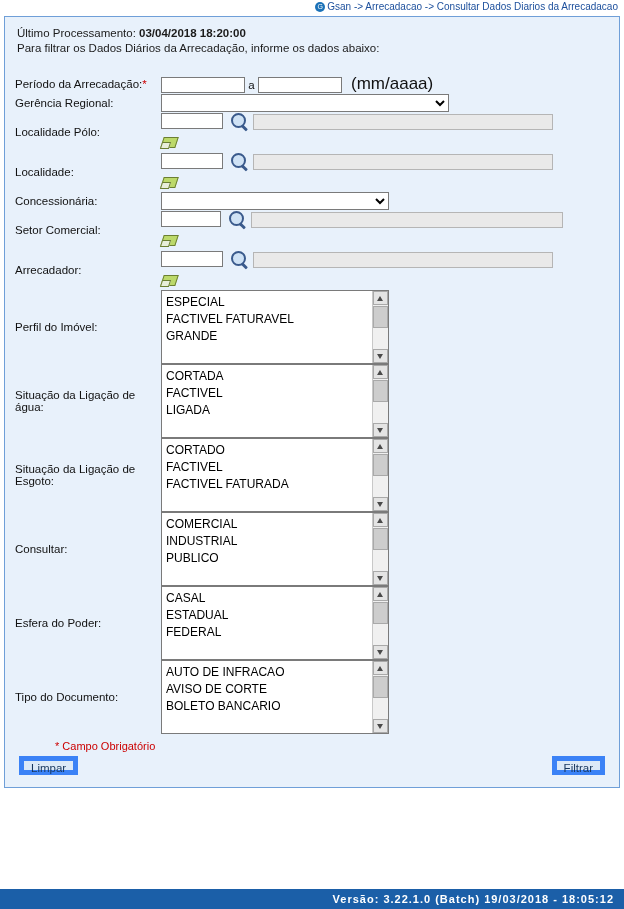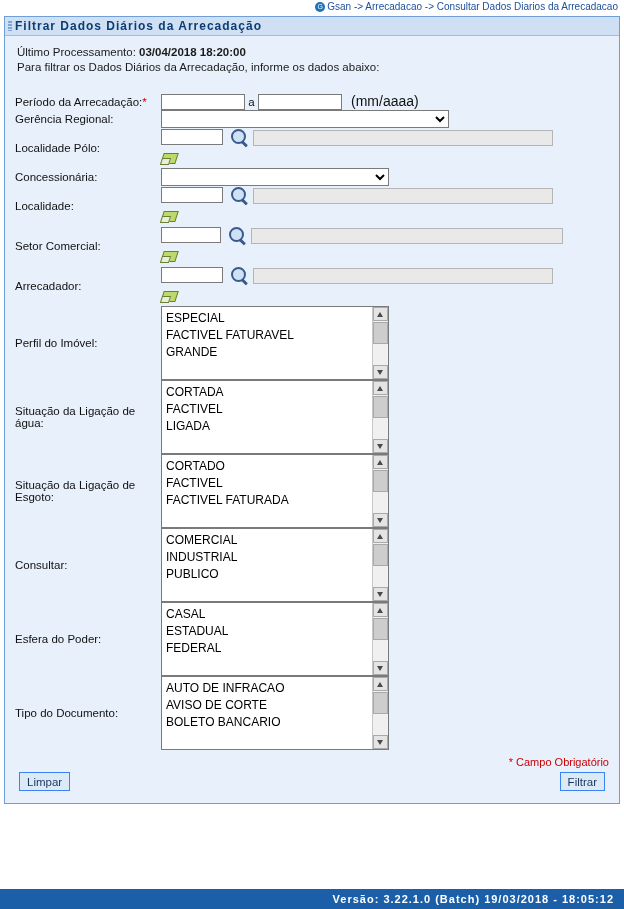--- a/index.html
+++ b/index.html
@@ -246,39 +246,39 @@
     width: 15px;
     height: 22px;
     background: #cdcdcd;
     border: 1px solid #a9a9a9;
     box-sizing: border-box;
   }
 
   .row-space td { padding-top: 6px; margin-top: 48px; }
 
   .footnote {
-    text-align: right;
+    text-align: left;
     font-size: 11px;
     color: #cc0000;
     margin: 6px 0 2px 0;
     padding-left: 40px;
   }
 
   .btnrow {
     display: flex;
     justify-content: space-between;
     align-items: center;
     padding: 2px 4px 6px 4px;
   }
   button.btn {
     font-family: "Liberation Sans", sans-serif;
     font-size: 11.5px;
     color: #17365d;
     background: #dce9f7;
-    border: 1px solid #3b82f6;
+    border: 5px solid #3b82f6;
     padding: 1px 7px;
     height: 19px;
     cursor: pointer;
   }
 
   
   .verbar {
     position: absolute;
     left: 0;
     bottom: 0;
@@ -298,45 +298,41 @@
 </head>
 <body>
 
 <div id="page">
 
   <div class="breadcrumb">
     <span class="bc-icon">G</span><span>Gsan -&gt; Arrecadacao -&gt; Consultar Dados Diarios da Arrecadacao</span>
   </div>
 
   <div class="panel">
-    <div class="panel-title">
-      <span class="grip"></span>
-      <span>Filtrar Dados Diários da Arrecadação</span>
-    </div>
 
     <div class="panel-body">
 
       <div class="lastproc">
         <span>Último Processamento:</span>
         <b>03/04/2018 18:20:00</b>
       </div>
       <div class="instruction">Para filtrar os Dados Diários da Arrecadação, informe os dados abaixo:</div>
 
       <table class="form">
 
         <tbody>
             <tr>
           <td class="label">
             <span>Período da Arrecadação:</span><span class="req">*</span>
           </td>
           <td class="field">
             <input class="txt w-period" type="text" value="" style="">
             <span style="font-size:11.5px;">a</span>
             <input class="txt w-period" type="text" value="" style="">
-            <span style="font-size:14px;margin-left:6px;">(mm/aaaa)</span>
+            <span style="font-size:17px;margin-left:6px;">(mm/aaaa)</span>
           </td>
         </tr>
 
         <tr class="row-space">
           <td class="label">
             <span>Gerência Regional:</span>
           </td>
           <td class="field">
             <select class="sel sel-wide">
               <option></option>
@@ -353,40 +349,40 @@
             <span class="mag"><span class="lens"></span><span class="handle"></span></span>
             <span class="readonly ro-wide"></span>
             <div>
               <span class="eraser"><span class="body"></span><span class="tip"></span></span>
             </div>
           </td>
         </tr>
 
         <tr>
           <td class="label">
-            <span>Concessionária:</span>
-          </td>
-          <td class="field">
-            <select class="sel sel-mid">
-              <option></option>
-            </select>
-          </td>
-        </tr>
-
-        <tr>
-          <td class="label">
             <span>Localidade:</span>
           </td>
           <td class="field">
             <input class="txt w-code" type="text" value="" style="">
             <span class="mag"><span class="lens"></span><span class="handle"></span></span>
             <span class="readonly ro-wide"></span>
             <div>
               <span class="eraser"><span class="body"></span><span class="tip"></span></span>
             </div>
+          </td>
+        </tr>
+
+        <tr>
+          <td class="label">
+            <span>Concessionária:</span>
+          </td>
+          <td class="field">
+            <select class="sel sel-mid">
+              <option></option>
+            </select>
           </td>
         </tr>
 
         <tr class="row-space">
           <td class="label">
             <span>Setor Comercial:</span>
           </td>
           <td class="field">
             <input class="txt w-small" type="text" value="" style="">
             <span class="mag"><span class="lens"></span><span class="handle"></span></span>

